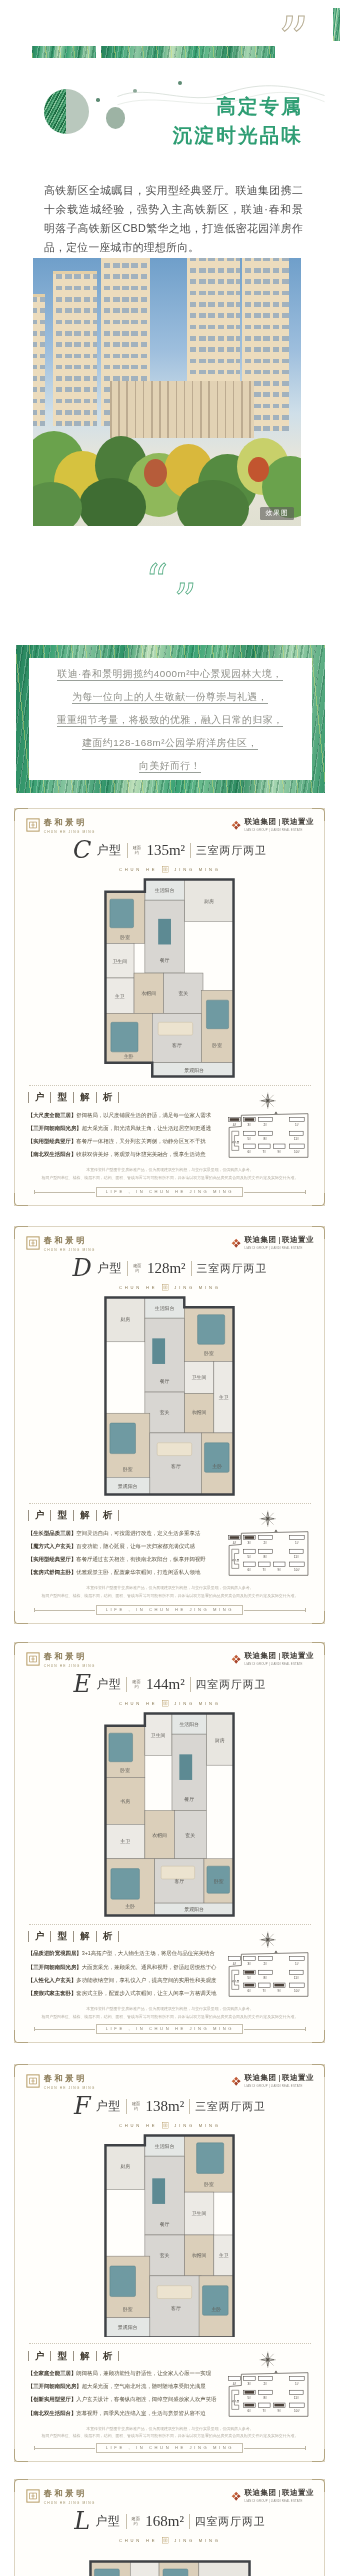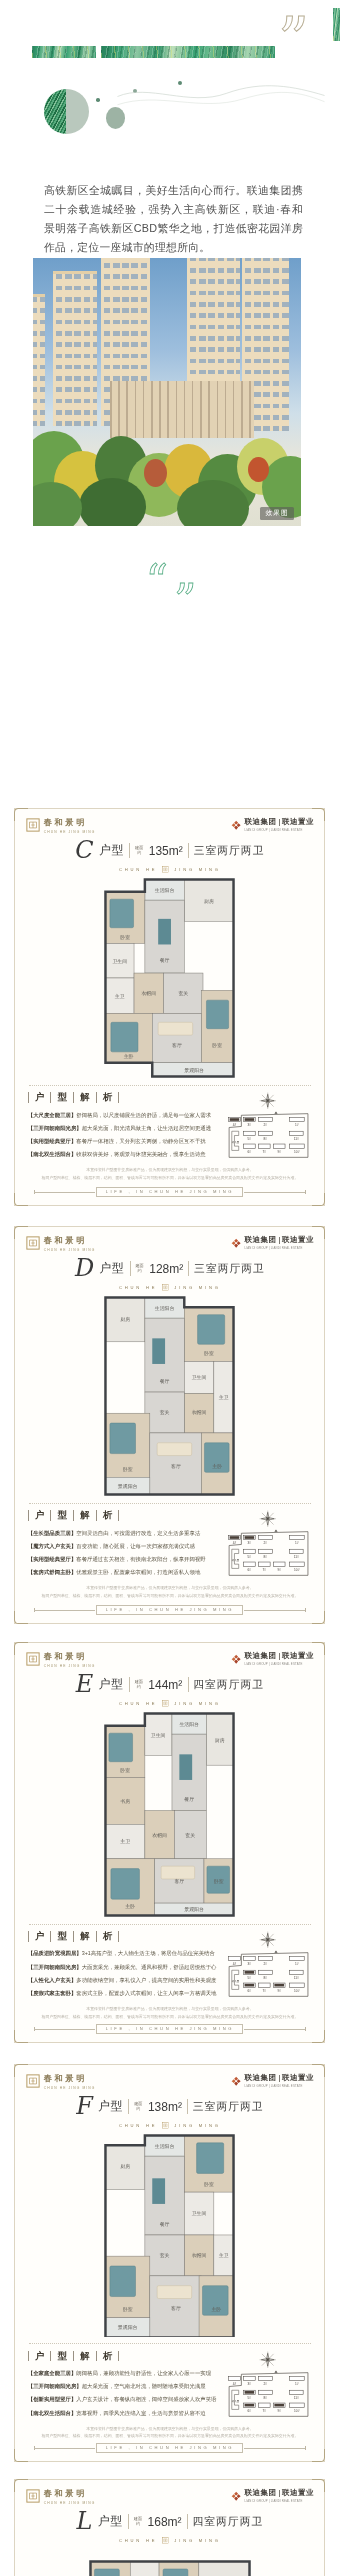--- a/index.html
+++ b/index.html
@@ -81,21 +81,21 @@
   .brandR{display:flex;gap:3.1px;align-items:center;}
   .knotsvg{width:10.3px;height:10.3px;}
   .brandR .cnrow{font-size:7.5px;font-weight:bold;color:#45413c;letter-spacing:0.5px;display:flex;align-items:center;gap:2.6px;}
   .brandR .vd{width:0.5px;height:6.7px;background:#7d7a74;display:inline-block;}
   .brandR .en{font-size:2.8px;color:#8d8a84;letter-spacing:0.2px;margin-top:1px;}
   .ctitle{display:flex;align-items:center;justify-content:center;margin-top:6.2px;gap:5.2px;color:#3b3b3b;}
   .clet{font-family:"DejaVu Serif",serif;font-style:italic;font-size:24px;line-height:.9;}
   .ctxt{font-size:12px;letter-spacing:0.5px;}
   .cdiv{width:0.5px;height:15.5px;background:#c8c0ad;}
   .cpre{font-size:4.1px;color:#6f695d;width:8.8px;line-height:1.2;text-align:center;}
-  .carea{font-family:Liberation Sans, sans-serif;font-size:12px;}
+  .carea{font-family:Liberation Serif, serif;font-size:15px;}
   .crooms{font-size:10.8px;letter-spacing:1px;}
   .csub{display:flex;align-items:center;justify-content:center;gap:5.2px;margin-top:4.6px;
     color:#8a7a55;font-size:4.1px;letter-spacing:2.8px;}
   .sealmini{width:6.7px;height:6.7px;}
   .planwrap{display:flex;justify-content:center;margin-top:4.1px;}
   svg.plan .rm{stroke:#7a7771;stroke-width:1;}
   .f-g{fill:#d8d6d2}.f-w{fill:#dbcfba}.f-b{fill:#eceae5}.f-t{fill:#e4e7e5}.f-k{fill:#e8e6e0}
   .bed{fill:#6f9aa2;stroke:#5b838b;}
   .sofa{fill:#ece3cf;stroke:#cdbfa4;}
   .tbl{fill:#5d8a93;}
@@ -185,21 +185,25 @@
     <div id="hero-quote">”</div>
     <div class="circle1"></div>
     <div class="circle2"></div>
     <div class="dot" id="dot1"></div>
     <div class="dot" id="dot2"></div>
     <div class="dot" id="dot3"></div>
     <svg id="waves" width="208" height="41" viewBox="0 0 404 80">
       <path d="M0,42 C60,16 140,62 212,36 S344,22 404,40" stroke="#c7d2c9" stroke-width="1.2" fill="none"></path>
       <path d="M0,58 C80,32 162,72 244,47 S366,38 404,52" stroke="#d6ded6" stroke-width="1" fill="none"></path>
     </svg>
-    <p id="hero-par">高铁新区全城瞩目，美好生活向心而行。联迪集团携二十余载造城经验，强势入主高铁新区，联迪·春和景明落子高铁新区CBD繁华之地，打造低密花园洋房作品，定位一座城市的理想所向。</p>
+    <div id="hero-title">
+      <div>高定专属</div>
+      <div>沉淀时光品味</div>
+    </div>
+    <p id="hero-par">高铁新区全城瞩目，实用型经典竖厅。联迪集团携二十余载造城经验，强势入主高铁新区，联迪·春和景明落子高铁新区CBD繁华之地，打造低密花园洋房作品，定位一座城市的理想所向。</p>
   </section>
 
   <section class="abs" id="photo">
     <div class="sky"></div>
     <div class="tower" style="left:19.6px;bottom:100px;width:44px;height:152px;"></div>
     <div class="tower" style="left:68px;bottom:100px;width:49px;height:170px;"></div>
     <div class="tower" style="left:154px;bottom:95px;width:53px;height:202px;"></div>
     <div class="tower" style="left:209px;bottom:95px;width:47px;height:184px;"></div>
     <div class="tower" style="left:-5.2px;bottom:100px;width:17.5px;height:129px;"></div>
     <div class="lowblock" style="left:77px;bottom:88px;width:144px;height:57px;"></div>
@@ -217,20 +221,29 @@
     <div class="tree" style="left:111px;bottom:39px;width:23px;height:28px;background:#b65c3a;"></div>
     <div class="tree" style="left:215px;bottom:44px;width:20.6px;height:25px;background:#c2552f;"></div>
     <div class="phototag">效果图</div>
   </section>
 
   <section class="abs" id="sec2">
     <span class="gquote" id="gq-l">“</span>
     <span class="gquote" id="gq-r">”</span>
   </section>
 
+  <section class="abs paint" id="greenbox">
+    <div class="gb-inner">
+      <div class="gb-line"><span>联迪·春和景明拥揽约4000m²中心景观园林大境，</span></div>
+      <div class="gb-line"><span>为每一位向上的人生敬献一份尊崇与礼遇，</span></div>
+      <div class="gb-line"><span>重重细节考量，将极致的优雅，融入日常的归家，</span></div>
+      <div class="gb-line"><span>建面约128-168m²公园学府洋房住区，</span></div>
+      <div class="gb-line"><span>向美好而行！</span></div>
+    </div>
+  </section>
 
   <section class="card" style="top:808px;height:398px;">
     <i class="corner c-tl"></i>
       <i class="corner c-tr"></i>
       <i class="corner c-bl"></i>
       <i class="corner c-br"></i>
     <div class="chead">
       <div class="brandL">
         <svg class="sealsvg" viewBox="0 0 27 27" width="14" height="14">
             <use href="#seal"></use>

